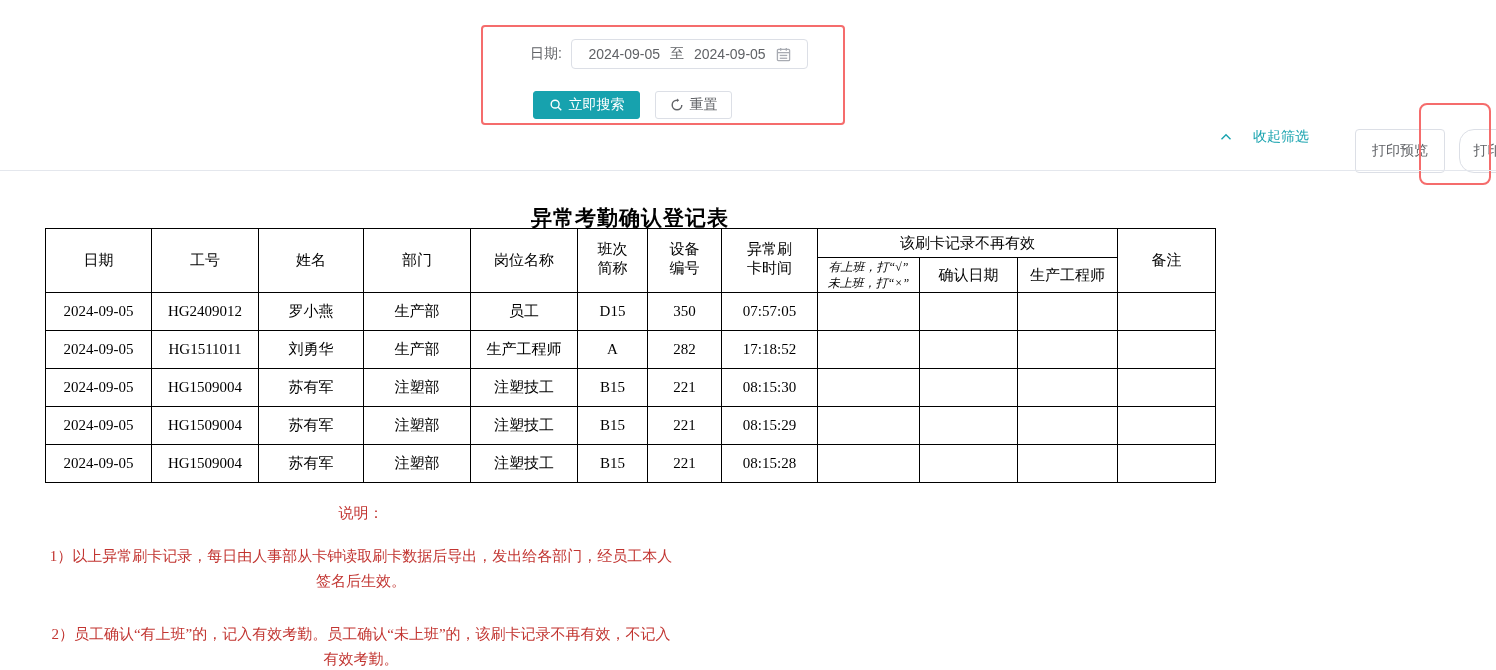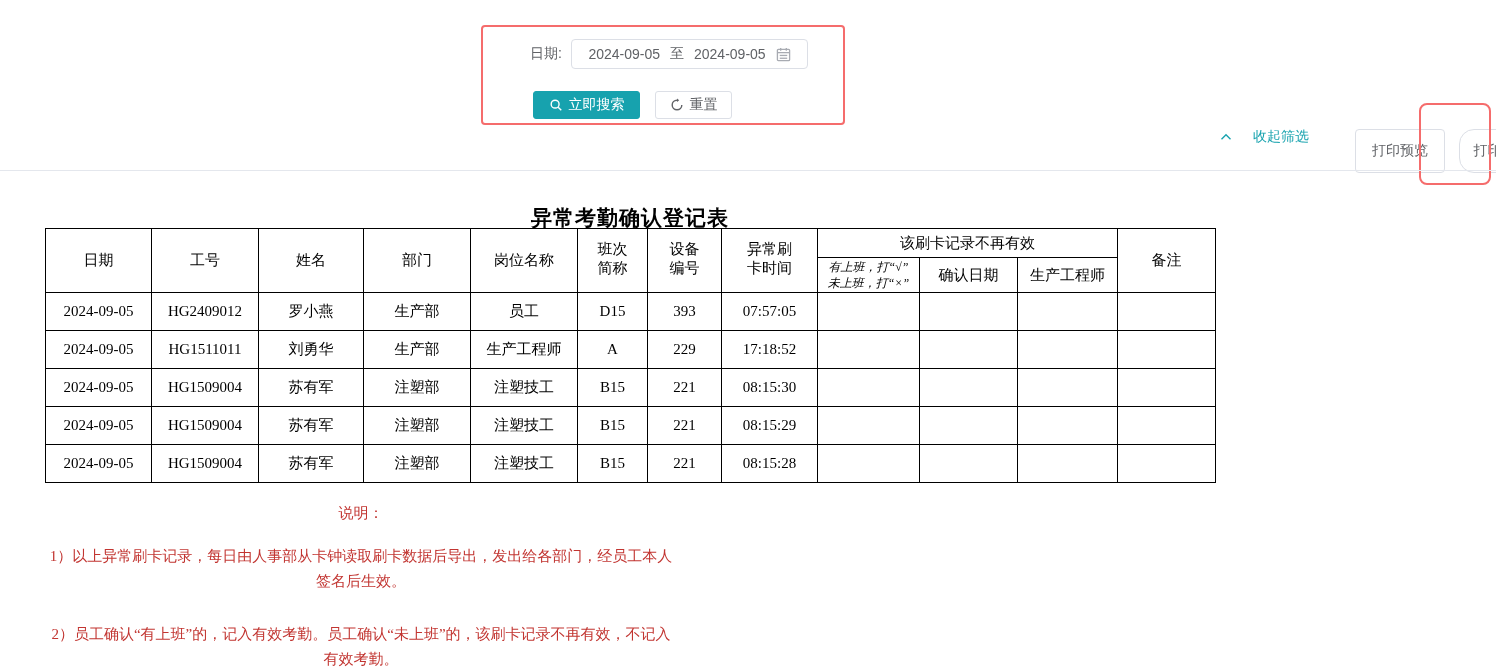--- a/index.html
+++ b/index.html
@@ -213,35 +213,35 @@
     </tr>
   </thead>
   <tbody>
       <tr>
         <td>2024-09-05</td>
         <td>HG2409012</td>
         <td>罗小燕</td>
         <td>生产部</td>
         <td>员工</td>
         <td>D15</td>
-        <td>393</td>
+        <td>350</td>
         <td>07:57:05</td>
         <td></td>
         <td></td>
         <td></td>
         <td></td>
       </tr>
       <tr>
         <td>2024-09-05</td>
         <td>HG1511011</td>
         <td>刘勇华</td>
         <td>生产部</td>
         <td>生产工程师</td>
         <td>A</td>
-        <td>229</td>
+        <td>282</td>
         <td>17:18:52</td>
         <td></td>
         <td></td>
         <td></td>
         <td></td>
       </tr>
       <tr>
         <td>2024-09-05</td>
         <td>HG1509004</td>
         <td>苏有军</td>

